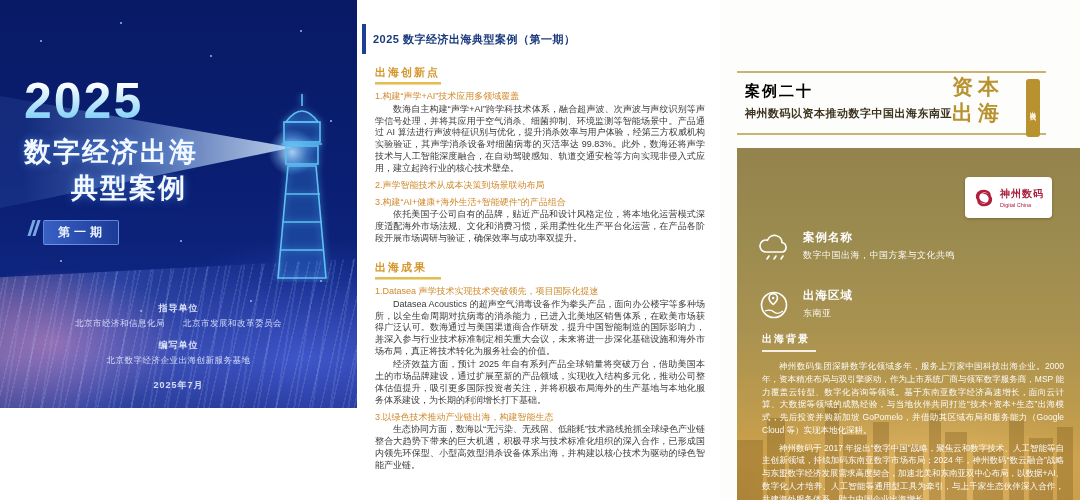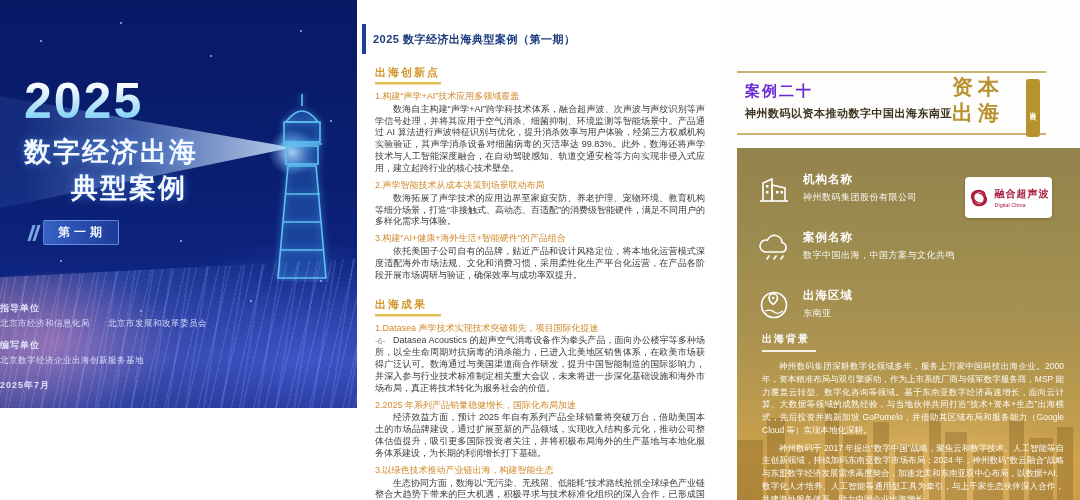--- a/index.html
+++ b/index.html
@@ -33,27 +33,27 @@
   }
   .beam-flare{ position:absolute; left:268px; top:128px; width:48px; height:48px; border-radius:50%;
     background:radial-gradient(circle, rgba(225,245,255,.95), rgba(140,200,255,.35) 45%, transparent 70%); }
   .cover-year {
     position:absolute; left:24px; top:72px; font-size:50px; font-weight:800; letter-spacing:2px;
     background:linear-gradient(180deg,#ffffff 20%, #8fd6f8 75%, #5ab7ee 100%);
     -webkit-background-clip:text; background-clip:text; color:transparent;
   }
   .cover-t1 { position:absolute; left:24px; top:134px; font-size:27px; font-weight:800; color:#f4f8ff; letter-spacing:2px; text-shadow:0 0 8px rgba(90,160,255,.6); }
   .cover-t2 { position:absolute; left:24px; top:170px; font-size:27px; font-weight:800; color:#f4f8ff; letter-spacing:2px; text-shadow:0 0 8px rgba(90,160,255,.6);margin-left:47px; }
-  .issue { position:absolute; left:30px; top:220px; display:flex; align-items:center; gap:5px; }
+  .issue { position:absolute; left:30px; top:220px; display:flex; align-items:flex-start; gap:5px; }
   .issue .bars{ display:flex; gap:2px; }
   .issue .bars b{ width:3px; height:16px; background:rgba(150,200,255,.8); transform:skewX(-18deg); display:block; }
   .issue .box{ background:linear-gradient(90deg, rgba(80,130,235,.65), rgba(60,105,210,.35)); border:1px solid rgba(150,195,255,.55);
     color:#eef5ff; font-size:12px; font-weight:700; letter-spacing:4px; padding:3px 12px 3px 14px; border-radius:2px; }
   .lighthouse { position:absolute; left:252px; top:92px; }
-  .cover-footer { position:absolute; left:0; right:0; bottom:16px; color:#e8edff; }
+  .cover-footer { position:absolute; left:0; right:0; bottom:16px; text-align:center; color:#e8edff; }
   .cover-footer .lbl { font-size:9px; font-weight:700; letter-spacing:1px; margin-top:9px; opacity:.92; }
   .cover-footer .val { font-size:8.5px; margin-top:3px; letter-spacing:.5px; opacity:.85; }
   .cover-footer .date { font-size:9px; font-weight:700; margin-top:12px; letter-spacing:1px; opacity:.9; }
 
   
   .mid { position:absolute; left:357px; top:0; width:363px; height:360px; background:#ffffff;padding-left:40px; }
   .mid-header { position:absolute; left:5px; top:24px; display:flex; align-items:center; gap:7px; }
   .mid-header .vbar { width:4px; height:30px; background:#1d3f96; }
   .mid-header .htxt { font-size:11px; font-weight:700; color:#1b3a7e; letter-spacing:.5px; }
   .mid-content { position:absolute; left:18px; right:15px; top:62px; }
@@ -62,21 +62,21 @@
   .sec-rule { width:66px; height:3px; background:#e4bd52; margin-top:2px; border-bottom:1px solid #f0dc9a; }
   .blk-h { font-size:9px; font-weight:400; color:#d08a2c; margin-top:5px; line-height:1.3; }
   .blk-b { font-size:9px; color:#3a3a3a; line-height:1.32; text-align:justify; text-indent:2em; margin-top:1px; }
   .sec-gap { height:12px; }
   .pageno { position:absolute; left:18px; bottom:14px; font-size:8.5px; color:#9a9a9a; }
 
   
   .right { position:absolute; left:720px; top:0; width:360px; height:500px; background:#fdfdfb; }
   .r-rule { position:absolute; left:17px; right:34px; height:1.5px; background:#c9b272; }
   .r-rule.top { top:71px; } .r-rule.bot { top:133px; }
-  .case-label { position:absolute; left:25px; top:82px; font-size:15px; font-weight:800; color:#6d28d9; letter-spacing:2px; }
+  .case-label { position:absolute; left:25px; top:82px; font-size:15px; font-weight:800; color:#000000; letter-spacing:2px; }
   .case-title { position:absolute; left:25px; top:106px; font-size:11px; font-weight:700; color:#3d341f; letter-spacing:.5px;text-align:center; }
   .mode-big { position:absolute; left:232px; top:74px; font-size:21px; font-weight:800; color:#b8922e; line-height:26px; letter-spacing:5px;text-align:right; }
   .mode-tag { position:absolute; left:306px; top:79px; width:14px; height:58px; background:#b8922e; border-radius:3px;
     color:#fffbe8; font-size:6.5px; writing-mode:vertical-rl; text-align:center; line-height:14px; letter-spacing:1px; }
   .gold { position:absolute; left:17px; top:148px; right:0; bottom:0; overflow:hidden;
     background:linear-gradient(180deg,#93834c 0%, #9d8c4f 28%, #a99250 52%, #bb9a4d 72%, #cda14b 88%, #c89a46 100%); }
   .gold .haze { position:absolute; left:0; right:0; bottom:0; height:170px;
     background:radial-gradient(ellipse 75% 90% at 55% 100%, rgba(255,214,140,.45), transparent 70%); }
   .gold .sky { position:absolute; left:0; right:0; bottom:0; opacity:.35; }
   .info-row { position:absolute; left:20px; display:flex; gap:12px; align-items:flex-start; }
@@ -152,32 +152,30 @@
     </div>
     <div class="mid-content">
 
       <div class="sec-title-wrap">
         <span class="sec-title">出海创新点</span>
         <div class="sec-rule"></div>
       </div>
       <div class="blk-h">1.构建“声学+AI”技术应用多领域覆盖</div>
       <div class="blk-b">数海自主构建“声学+AI”跨学科技术体系，融合超声波、次声波与声纹识别等声学信号处理，并将其应用于空气消杀、细菌抑制、环境监测等智能场景中。产品通过 AI 算法进行声波特征识别与优化，提升消杀效率与用户体验，经第三方权威机构实验验证，其声学消杀设备对细菌病毒的灭活率达 99.83%。此外，数海还将声学技术与人工智能深度融合，在自动驾驶感知、轨道交通安检等方向实现非侵入式应用，建立起跨行业的核心技术壁垒。</div>
       <div class="blk-h">2.声学智能技术从成本决策到场景联动布局</div>
-      <div class="blk-b">数海拓展了声学技术的应用边界至家庭安防、养老护理、宠物环境、教育机构等细分场景，打造“非接触式、高动态、百适配”的消费级智能硬件，满足不同用户的多样化需求与体验。</div>
       <div class="blk-h">3.构建“AI+健康+海外生活+智能硬件”的产品组合</div>
       <div class="blk-b">依托美国子公司自有的品牌，贴近产品和设计风格定位，将本地化运营模式深度适配海外市场法规、文化和消费习惯，采用柔性化生产平台化运营，在产品各阶段开展市场调研与验证，确保效率与成功率双提升。</div>
 
       <div class="sec-gap"></div>
       <div class="sec-title-wrap">
         <span class="sec-title">出海成果</span>
         <div class="sec-rule"></div>
       </div>
       <div class="blk-h">1.Datasea 声学技术实现技术突破领先，项目国际化提速</div>
       <div class="blk-b">Datasea Acoustics 的超声空气消毒设备作为拳头产品，面向办公楼宇等多种场所，以全生命周期对抗病毒的消杀能力，已进入北美地区销售体系，在欧美市场获得广泛认可。数海通过与美国渠道商合作研发，提升中国智能制造的国际影响力，并深入参与行业技术标准制定相关重大会议，未来将进一步深化基础设施和海外市场布局，真正将技术转化为服务社会的价值。</div>
-      <div class="blk-h">2.2025 年系列产品销量稳健增长，国际化布局加速</div>
       <div class="blk-b">经济效益方面，预计 2025 年自有系列产品全球销量将突破万台，借助美国本土的市场品牌建设，通过扩展至新的产品领域，实现收入结构多元化，推动公司整体估值提升，吸引更多国际投资者关注，并将积极布局海外的生产基地与本地化服务体系建设，为长期的利润增长打下基础。</div>
       <div class="blk-h">3.以绿色技术推动产业链出海，构建智能生态</div>
       <div class="blk-b">生态协同方面，数海以“无污染、无残留、低能耗”技术路线抢抓全球绿色产业链整合大趋势下带来的巨大机遇，积极寻求与技术标准化组织的深入合作，已形成国内领先环保型、小型高效型消杀设备体系出海，并构建以核心技术为驱动的绿色智能产业链。</div>
     </div>
     <div class="pageno">-6-</div>
   </div>
 
   <div class="right">
     <div class="r-rule top"></div>
     <div class="r-rule bot"></div>
@@ -199,37 +197,20 @@
           <rect x="158" y="65" width="28" height="55"></rect>
             <rect x="192" y="30" width="12" height="90"></rect>
           <rect x="208" y="52" width="22" height="68"></rect>
             <rect x="236" y="70" width="30" height="50"></rect>
           <rect x="272" y="40" width="15" height="80"></rect>
             <rect x="292" y="58" width="24" height="62"></rect>
           <rect x="320" y="47" width="16" height="73"></rect>
         </g>
       </svg>
 
-      <div class="info-row" style="top:24px">
-        <svg class="info-ic" viewBox="0 0 34 34">
-          <g stroke="#ffffff" stroke-width="1.6" fill="none">
-            <path d="M6 29 V11 l9-4 v22"></path>
-              <path d="M15 29 V13 l13 3 v13"></path>
-            <line x1="3" y1="29" x2="31" y2="29"></line>
-            <rect x="9" y="13" width="2.5" height="2.5" fill="#fff" stroke="none"></rect>
-            <rect x="9" y="19" width="2.5" height="2.5" fill="#fff" stroke="none"></rect>
-            <rect x="19" y="19" width="2.5" height="2.5" fill="#fff" stroke="none"></rect>
-            <rect x="23.5" y="19" width="2.5" height="2.5" fill="#fff" stroke="none"></rect>
-          </g>
-        </svg>
-        <div>
-          <div class="info-l">机构名称</div>
-          <div class="info-v">神州数码集团股份有限公司</div>
-        </div>
-      </div>
 
       <div class="info-row" style="top:82px">
         <svg class="info-ic" viewBox="0 0 34 34">
           <g stroke="#ffffff" stroke-width="1.6" fill="none" stroke-linecap="round">
             <path d="M9 22 a6 6 0 1 1 1.5-11.8 A7.5 7.5 0 0 1 25 12.5 a5 5 0 0 1 1 9.5 H10"></path>
             <path d="M12 26 l-2 3"></path>
               <path d="M19 26 l-2 3"></path>
               <path d="M26 26 l-2 3"></path>
           </g>
         </svg>
@@ -255,21 +236,21 @@
       </div>
 
       <div class="logo-box">
         <svg width="22" height="22" viewBox="0 0 24 24">
           <g fill="#b01e3c">
             <path d="M12 3 C5 3 2 8 3.5 12.5 C5 17 11 18.5 15 16.5 C11.5 17 7.5 15.5 7 12 C6.5 8.5 9 6 12.5 6 C16 6 18.5 8.5 18 12 C19.5 10.5 20 7.5 18 5.5 C16.5 4 14.5 3 12 3 Z"></path>
             <path d="M12 21 C19 21 22 16 20.5 11.5 C19 7 13 5.5 9 7.5 C12.5 7 16.5 8.5 17 12 C17.5 15.5 15 18 11.5 18 C8 18 5.5 15.5 6 12 C4.5 13.5 4 16.5 6 18.5 C7.5 20 9.5 21 12 21 Z"></path>
           </g>
         </svg>
         <div class="logo-text">
-          <div class="cn">融合超声波</div>
+          <div class="cn">神州数码</div>
           <div class="en">Digital China</div>
         </div>
       </div>
 
       <div class="bg-title">出海背景</div>
       <div class="bg-rule"></div>
       <div class="bg-paras">
         <p>神州数码集团深耕数字化领域多年，服务上万家中国科技出海企业。2000 年，资本精准布局与双引擎驱动，作为上市系统厂商与领军数字服务商，MSP 能力覆盖云转型、数字化咨询等领域。基于东南亚数字经济高速增长，面向云计算、大数据等领域的成熟经验，与当地伙伴共同打造“技术+资本+生态”出海模式，先后投资并购新加坡 GoPomelo，并借助其区域布局和服务能力（Google Cloud 等）实现本地化深耕。</p>
         <p>神州数码于 2017 年提出“数字中国”战略，聚焦云和数字技术、人工智能等自主创新领域，持续加码东南亚数字市场布局；2024 年，神州数码“数云融合”战略与东盟数字经济发展需求高度契合，加速北美和东南亚双中心布局，以数据+AI、数字化人才培养、人工智能等通用型工具为牵引，与上千家生态伙伴深入合作，共建海外服务体系，助力中国企业出海增长。</p>
       </div>

